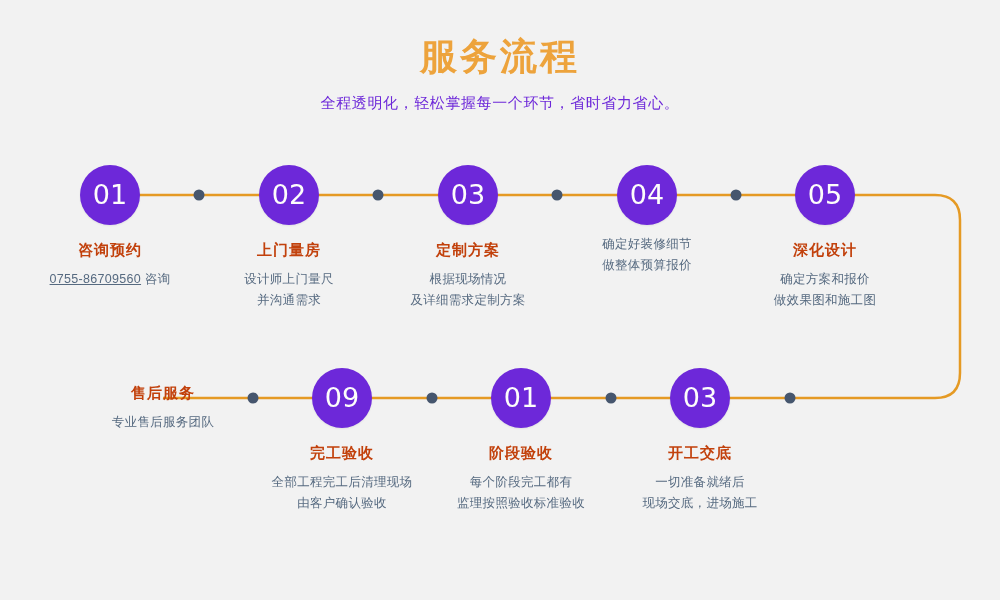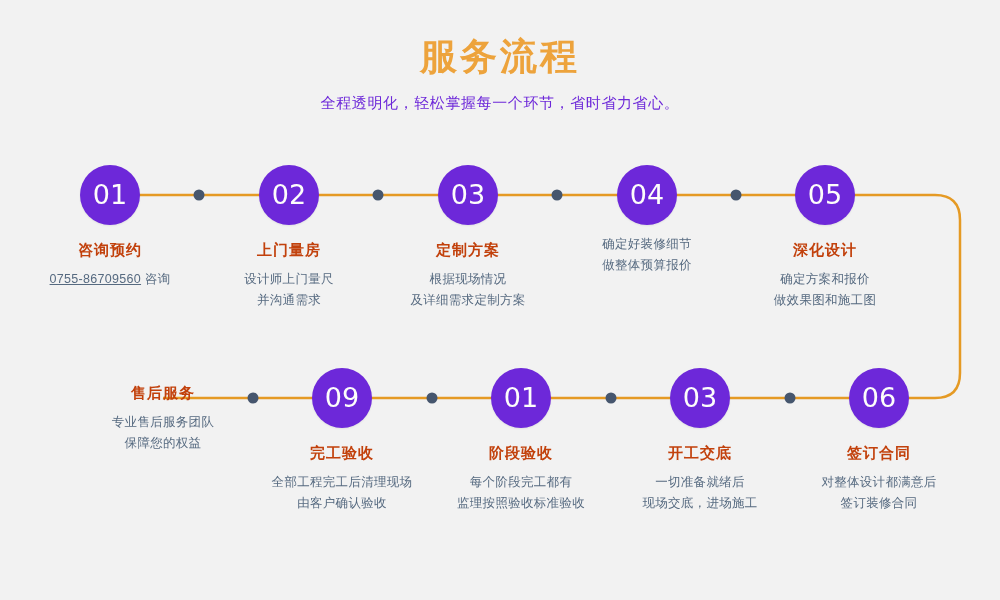--- a/index.html
+++ b/index.html
@@ -180,21 +180,20 @@
     <div class="step-desc">
       <div class="desc-line">确定方案和报价</div>
       <div class="desc-line">做效果图和施工图</div>
     </div>
   </div>
 
   <div class="step row-bot" style="left:63px;">
     <div class="step-title">售后服务</div>
     <div class="step-desc">
       <div class="desc-line">专业售后服务团队</div>
-      <div class="desc-line">保障您的权益</div>
     </div>
   </div>
 
   <div class="step row-bot" style="left:242px;">
     <div class="step-circle">
       <span class="step-num">09</span>
     </div>
     <div class="step-title">完工验收</div>
     <div class="step-desc">
       <div class="desc-line">全部工程完工后清理现场</div>
@@ -217,24 +216,14 @@
     <div class="step-circle">
       <span class="step-num">03</span>
     </div>
     <div class="step-title">开工交底</div>
     <div class="step-desc">
       <div class="desc-line">一切准备就绪后</div>
       <div class="desc-line">现场交底，进场施工</div>
     </div>
   </div>
 
-  <div class="step row-bot" style="left:779px;">
-    <div class="step-circle">
-      <span class="step-num">06</span>
-    </div>
-    <div class="step-title">签订合同</div>
-    <div class="step-desc">
-      <div class="desc-line">对整体设计都满意后</div>
-      <div class="desc-line">签订装修合同</div>
-    </div>
-  </div>
 
 </div>
 
 </body></html>

